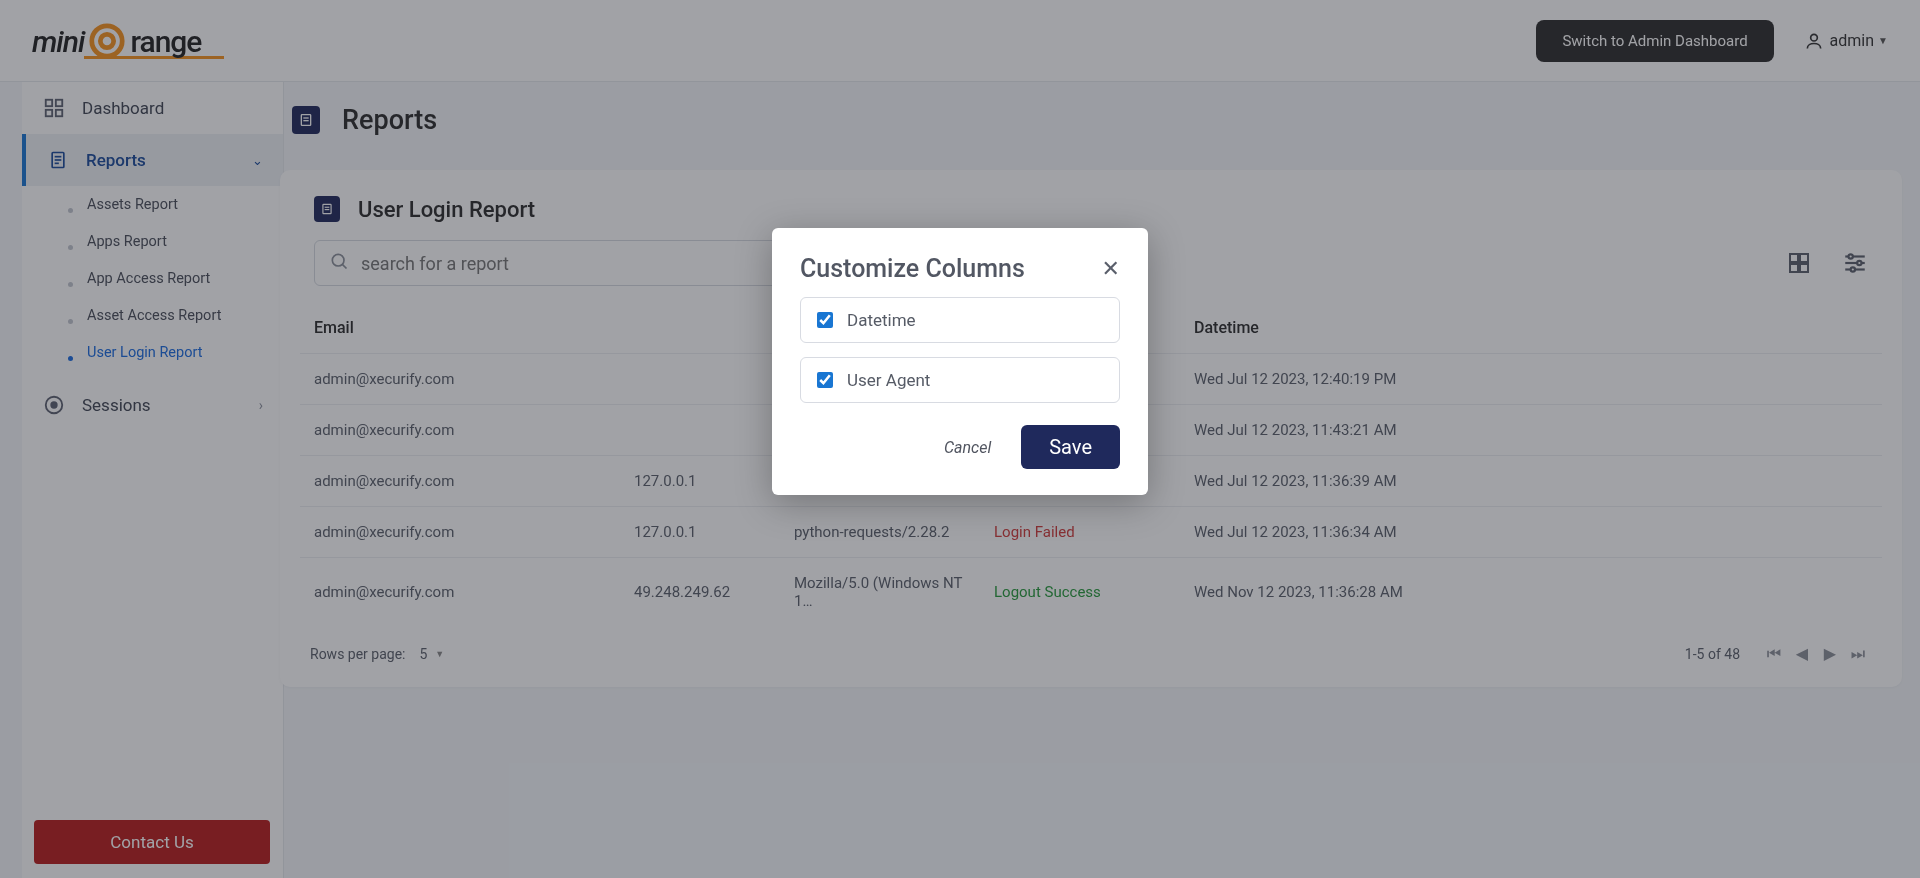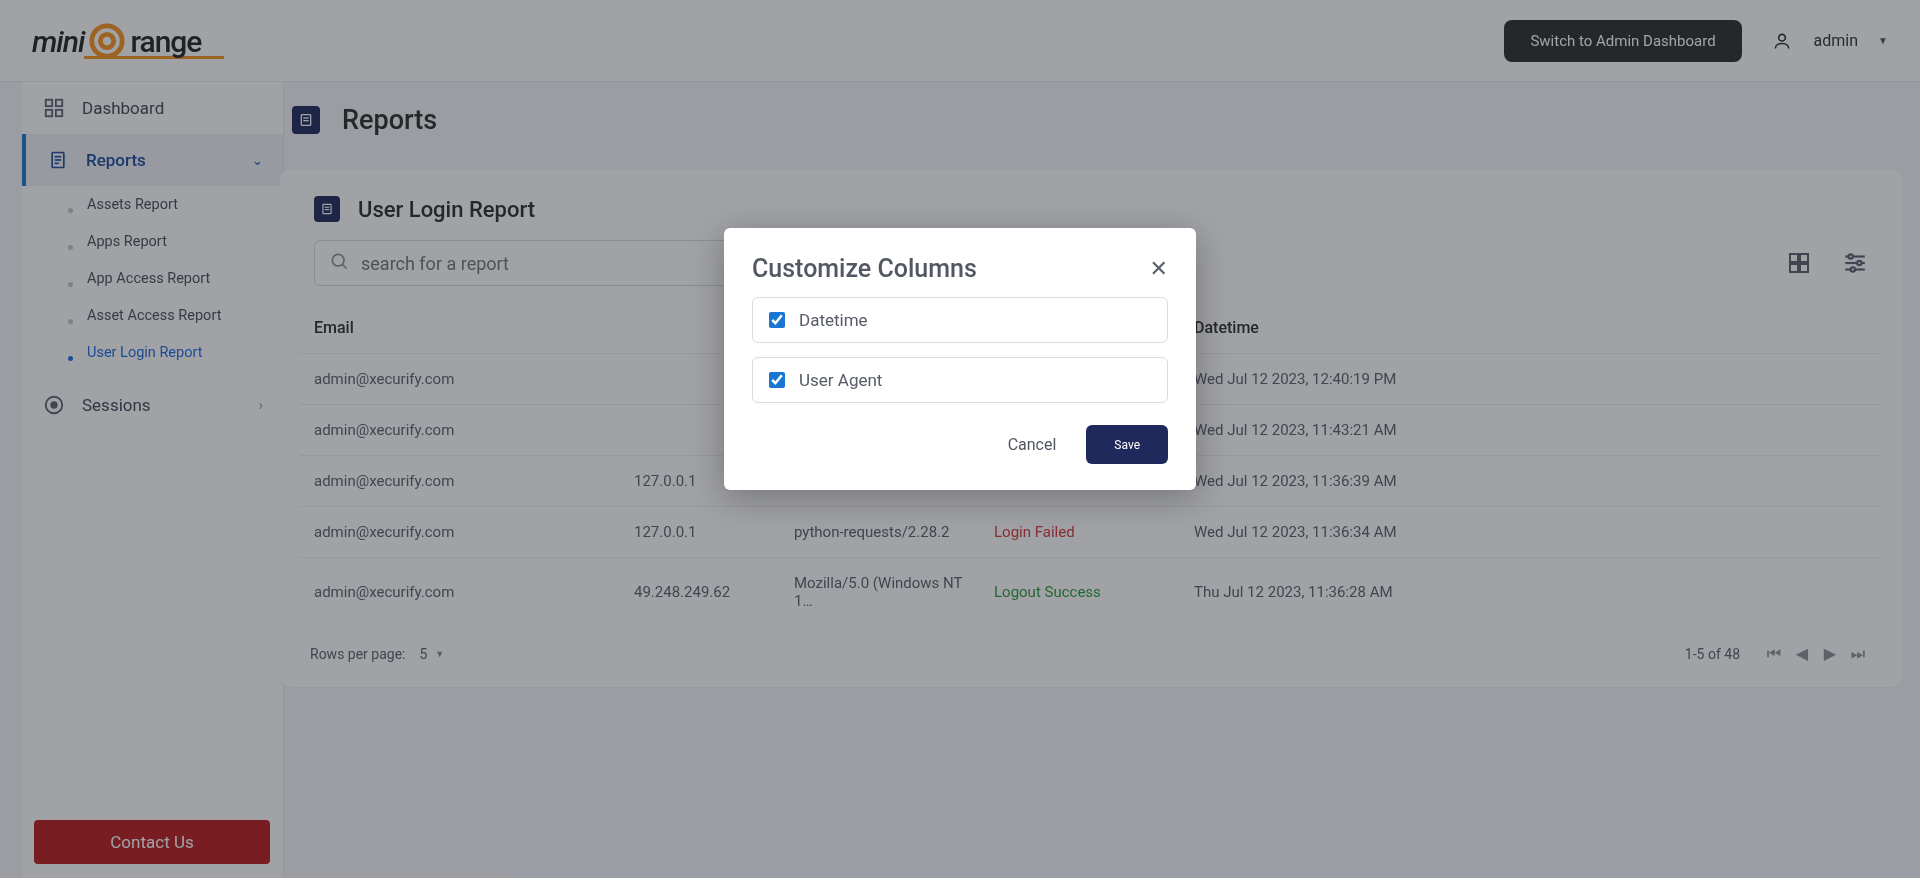--- a/index.html
+++ b/index.html
@@ -7,21 +7,21 @@
 
   
   .topbar { height: 82px; display: flex; align-items: center; justify-content: space-between; padding: 0 32px; background: #fff; border-bottom: 1px solid #e5e8ec; }
   .logo { display: flex; align-items: center; gap: 4px; font-size: 30px; font-weight: 500; letter-spacing: -1px; }
   .logo .mini { color: #222; font-style: italic; }
   .logo .swirl { width: 38px; height: 38px; display: inline-flex; align-items: center; justify-content: center; }
   .logo .range { color: #222; }
   .logo-underline { height: 3px; width: 140px; background: #f7931e; margin-left: 52px; margin-top: -4px; }
   .topbar-right { display: flex; align-items: center; gap: 28px; }
   .switch-btn { background: #2b2b2b; color: #fff; border: none; padding: 12px 26px; border-radius: 8px; font-size: 15px; cursor: pointer; }
-  .user-chip { display: flex; align-items: center; gap: 20px; font-size: 16px; color: #333; }
+  .user-chip { display: flex; align-items: center; gap: 4px; font-size: 16px; color: #333; }
   .user-chip .caret { font-size: 10px; color: #555; }
 
   
   .sidebar { position: absolute; top: 82px; left: 0; width: 262px; height: 796px; background: #fff; border-right: 1px solid #e5e8ec; margin-left: 22px; }
   .nav-item { display: flex; align-items: center; gap: 16px; padding: 14px 20px; font-size: 17px; color: #404654; cursor: pointer; }
   .nav-item .spacer { flex: 1; }
   .nav-item.top { font-size: 17px; }
   .nav-item.active-group { background: #eef1f5; border-left: 4px solid #1976d2; color: #1a4b9b; font-weight: 500; }
   .nav-sub { display: flex; align-items: flex-end; gap: 14px; padding: 10px 20px 10px 46px; font-size: 14.5px; color: #4a4f5b; cursor: pointer; }
   .nav-sub .dot { width: 5px; height: 5px; border-radius: 50%; background: #c2c6cf; }
@@ -56,29 +56,29 @@
   .st-logout  { color:#279a3c; }
 
   .pager { display:flex; align-items:center; padding: 18px 30px 24px; font-size:14px; color:#5b606b;}
   .pager .rpp-sel { margin-left: 14px; display:flex; align-items:center; gap:8px; }
   .pager .rpp-sel .caret { font-size:9px; color:#888; }
   .pager .range-lbl { margin-left:auto; margin-right: 20px; }
   .pager-btn { width:28px; text-align:center; color:#8b8f98; cursor:pointer; font-size:16px;}
 
   
   .modal-backdrop { position:absolute; inset:0; background:rgba(30,34,44,0.42); display:flex; align-items:flex-start; justify-content:center; padding-top: 228px; }
-  .modal { width: 472px; background:#fff; border-radius:6px; padding: 26px 28px 26px; box-shadow: 0 8px 36px rgba(0,0,0,0.28); }
+  .modal { width: 376px; background:#fff; border-radius:6px; padding: 26px 28px 26px; box-shadow: 0 8px 36px rgba(0,0,0,0.28); }
   .modal-head { display:flex; align-items:center; }
   .modal-head h3 { font-size:25px; font-weight:500; color:#525763; }
   .modal-close { margin-left:auto; font-size:22px; color:#5a5f6b; cursor:pointer; }
   .opt-row { display:flex; align-items:center; gap:14px; border:1px solid #d8dbe2; border-radius:6px; padding: 12px 16px; margin-top: 14px; font-size:17px; color:#565b66;}
   .opt-row input[type=checkbox]{ width:16px; height:16px; accent-color:#1976d2; }
   .modal-actions { display:flex; justify-content:flex-end; gap: 10px; margin-top: 22px; }
-  .btn-cancel { background:transparent; border:none; color:#515560; font-size:16px; padding:10px 20px; cursor:pointer; border-radius:6px; }
-  .btn-save   { background:#1f295c; color:#fff; border:none; font-size:12px; padding:10px 28px; cursor:pointer; border-radius:6px; }
+  .btn-cancel { background:transparent; border:none; color:#515560; font-size:16px; padding:10px 20px; cursor:pointer; border-radius:6px;font-style:italic; }
+  .btn-save   { background:#1f295c; color:#fff; border:none; font-size:20px; padding:10px 28px; cursor:pointer; border-radius:6px; }
 </style>
 </head>
 <body>
 
 <div class="topbar">
   <div>
     <div class="logo">
       <span class="mini">mini</span>
       <span class="swirl">
         <svg viewBox="0 0 40 40" width="38" height="38">
@@ -266,21 +266,21 @@
             <td>127.0.0.1</td>
             <td>python-requests/2.28.2</td>
             <td class="st-failed">Login Failed</td>
             <td>Wed Jul 12 2023, 11:36:34 AM</td>
           </tr>
           <tr>
             <td>admin@xecurify.com</td>
             <td>49.248.249.62</td>
             <td>Mozilla/5.0 (Windows NT 1…</td>
             <td class="st-logout">Logout Success</td>
-            <td>Thu Jul 12 2023, 11:36:28 AM</td>
+            <td>Wed Nov 12 2023, 11:36:28 AM</td>
           </tr>
         </tbody>
     </table>
 
     <div class="pager">
       <span>Rows per page:</span>
       <span class="rpp-sel">
         <span>5</span>
         <span class="caret">▼</span>
       </span>

